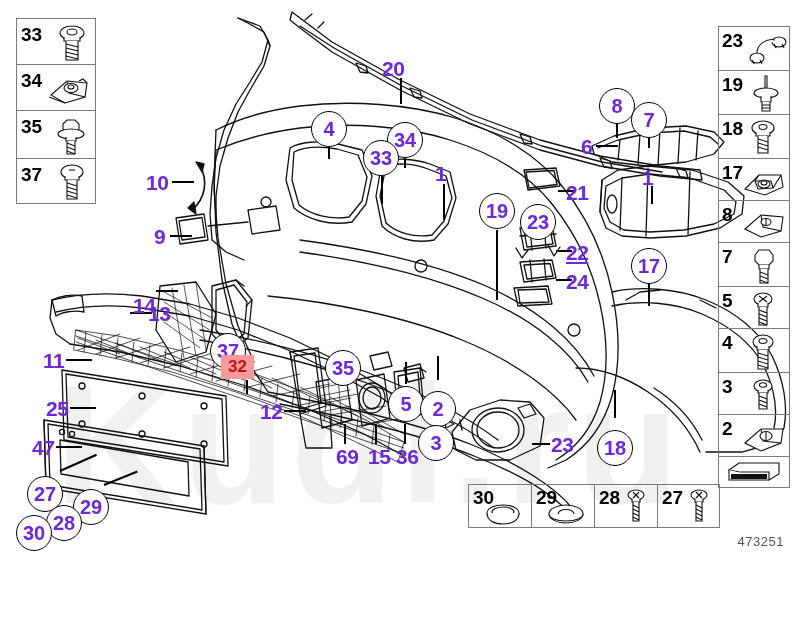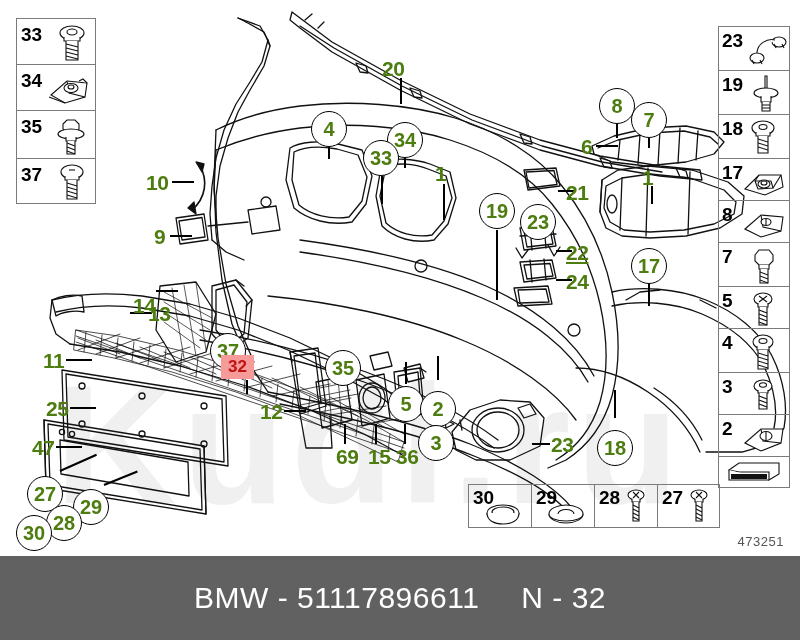--- a/index.html
+++ b/index.html
@@ -4,21 +4,21 @@
 <style>
   html,body{margin:0;padding:0;background:#ffffff;}
   body{width:800px;height:640px;font-family:"Liberation Sans",sans-serif;overflow:hidden;}
   #root{position:relative;width:800px;height:640px;background:#fff;}
 
   
   #canvas{position:absolute;left:0;top:0;width:800px;height:556px;overflow:hidden;}
   #canvas svg{position:absolute;left:0;top:0;}
 
   
-  .lbl{position:absolute;font-weight:bold;color:#4d7c0f;line-height:1;
+  .lbl{position:absolute;font-weight:bold;color:#6d28d9;line-height:1;
        font-family:"Liberation Sans",sans-serif;white-space:nowrap;}
   .lbl.plain{font-size:21px;letter-spacing:-0.5px;}
   .lbl.circ{width:36px;height:36px;border:1.6px solid #000;border-radius:50%;
             background:#fff;display:flex;align-items:center;justify-content:center;
             font-size:20px;box-sizing:border-box;}
   .lbl.hl{font-size:17px;background:#f79a9a;color:#c01212;padding:3px 7px 4px 7px;}
 
   
   .lead{position:absolute;background:#000;}
   .lead.h{height:1.6px;}
@@ -544,18 +544,14 @@
             <path d="M10 14 L10 33 L16 33 L16 14"></path>
             <path d="M10 17 L16 20 M10 21 L16 24 M10 25 L16 28 M10 29 L16 32"></path>
           </g>
         </svg>
       </div>
     </div>
 
     <div id="diagid">473251</div>
   </div>
 
-  <div id="bottombar">
-    <span class="txt">BMW - 51117896611</span>
-    <span class="txt">N - 32</span>
-  </div>
 
 </div>
 
 </body></html>

